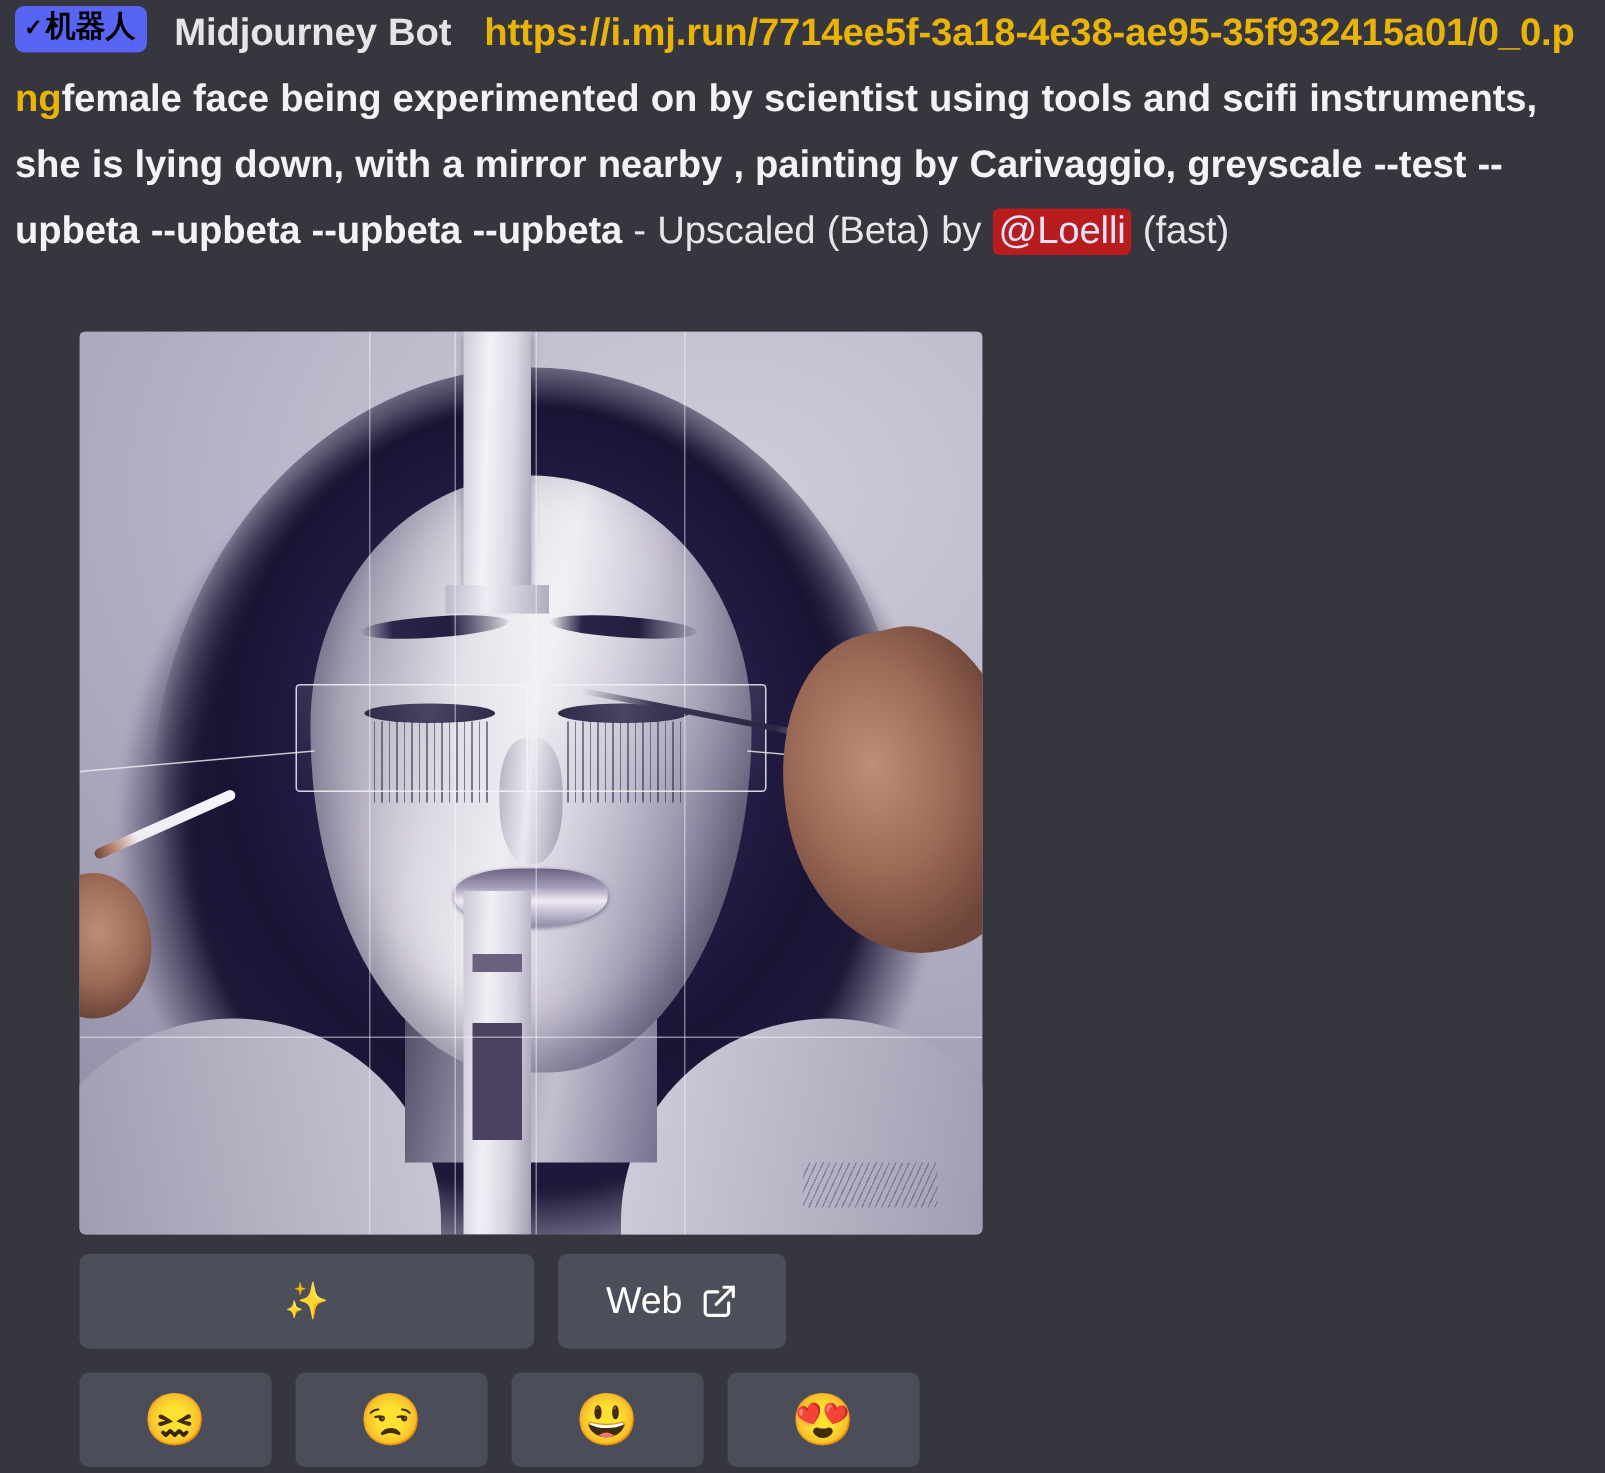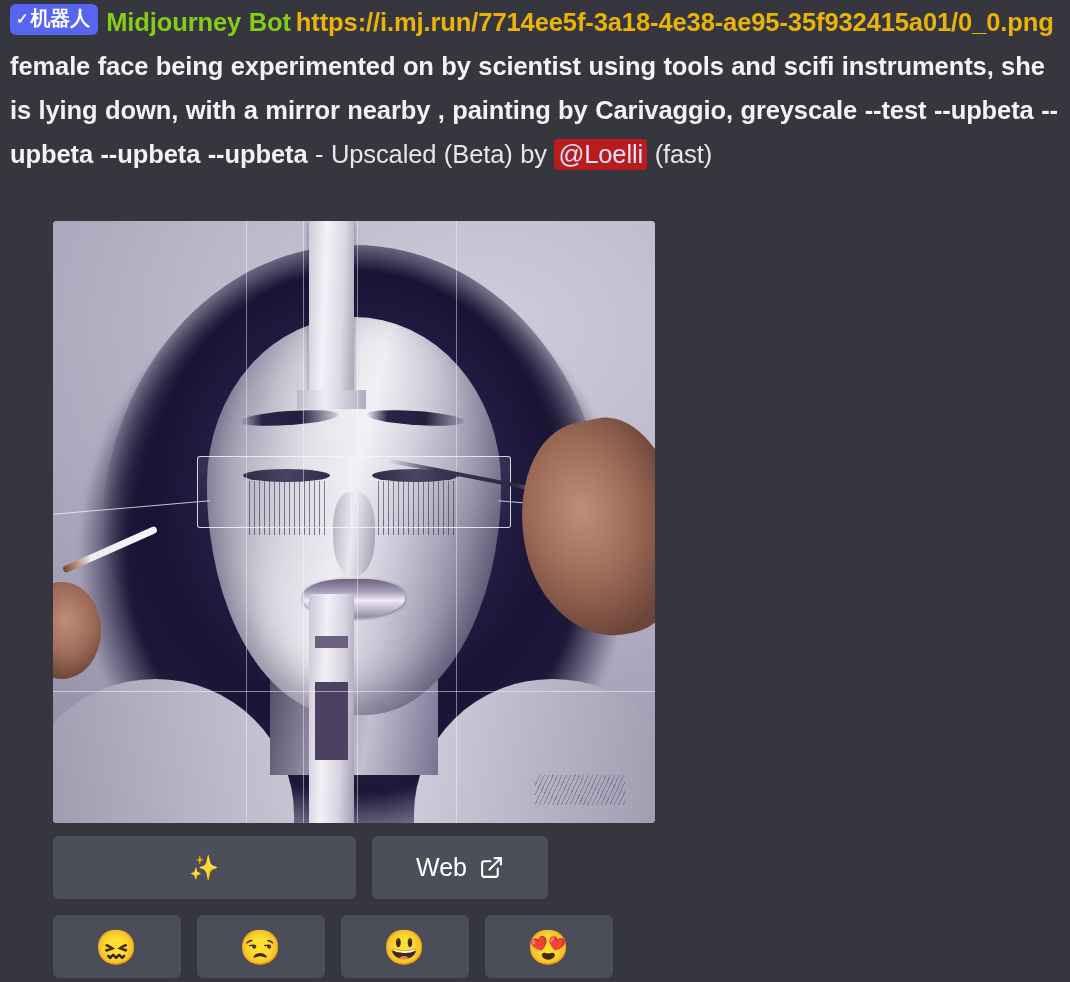--- a/index.html
+++ b/index.html
@@ -24,38 +24,38 @@
     font-size: 25.5px;
     line-height: 44px;
     font-weight: 700;
     color: #f2f3f5;
     letter-spacing: -0.1px;
     word-spacing: 0.5px;
   }
   .bot-badge {
     display: inline-block;
     background: #5865f2;
-    color: #ffffff;
+    color: #000000;
     font-size: 18px;
     font-weight: 600;
     border-radius: 6px;
     padding: 1px 8px 2px 6px;
     vertical-align: 4px;
     line-height: 26px;
-    margin-right: 8px;
+    margin-right: 18px;
     position: relative;
     top: -2px;
   }
   .bot-badge .chk { font-size: 15px; margin-right: 2px; position: relative; top: -1px; }
   .bot-badge .bot-label { font-size: 20px; font-weight: 700; }
 
   .username {
-    color: #84cc16;
+    color: #e5e5e5;
     font-weight: 700;
-    margin-right: 5px;
+    margin-right: 22px;
   }
   .link {
     color: #eab308;
     font-weight: 700;
     word-break: break-all;
   }
   .prompt { color: #f2f3f5; font-weight: 700; }
   .suffix-light { color: #e6e7ea; font-weight: 400; }
   .mention {
     background: #b91c1c;
@@ -275,21 +275,21 @@
     font-size: 25px;
     font-weight: 400;
     display: flex;
     align-items: center;
     justify-content: center;
     gap: 12px;
     cursor: pointer;
     padding: 0 24px;
   }
   .btn-variations { width: 303px; }
-  .btn-web { width: 176px; }
+  .btn-web { width: 152px; }
   .icon-sparkle { font-size: 24px; line-height: 1; }
   .icon-extlink { width: 25px; height: 25px; display:inline-block; }
 
   
   .reaction-row {
     position: absolute;
     left: 53px; top: 915px;
     display: flex;
     gap: 16px;
   }

